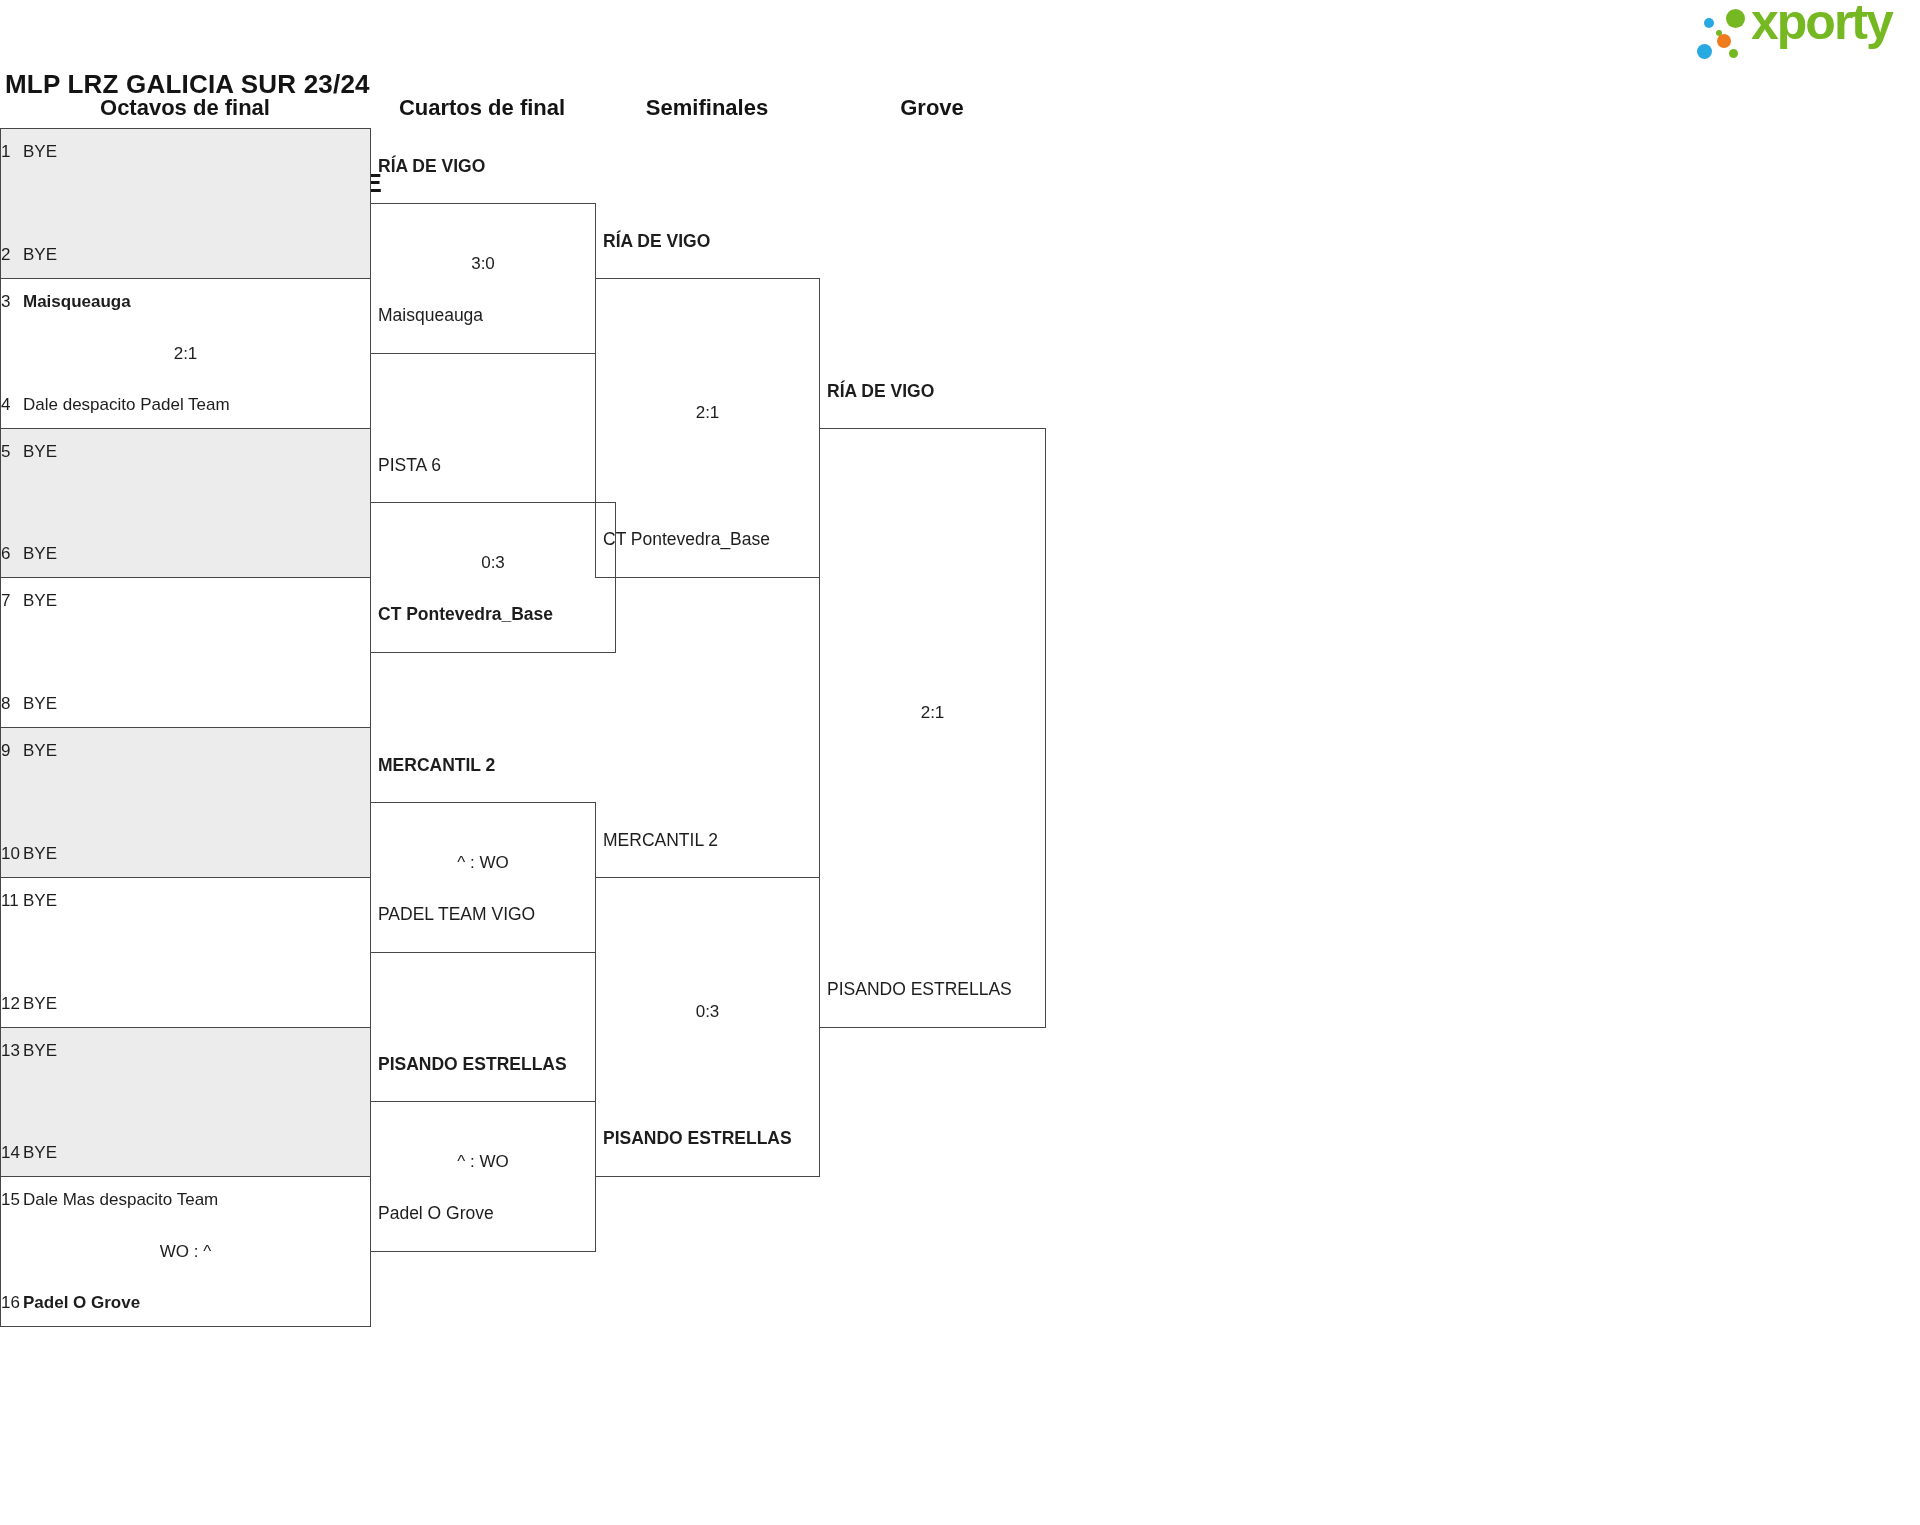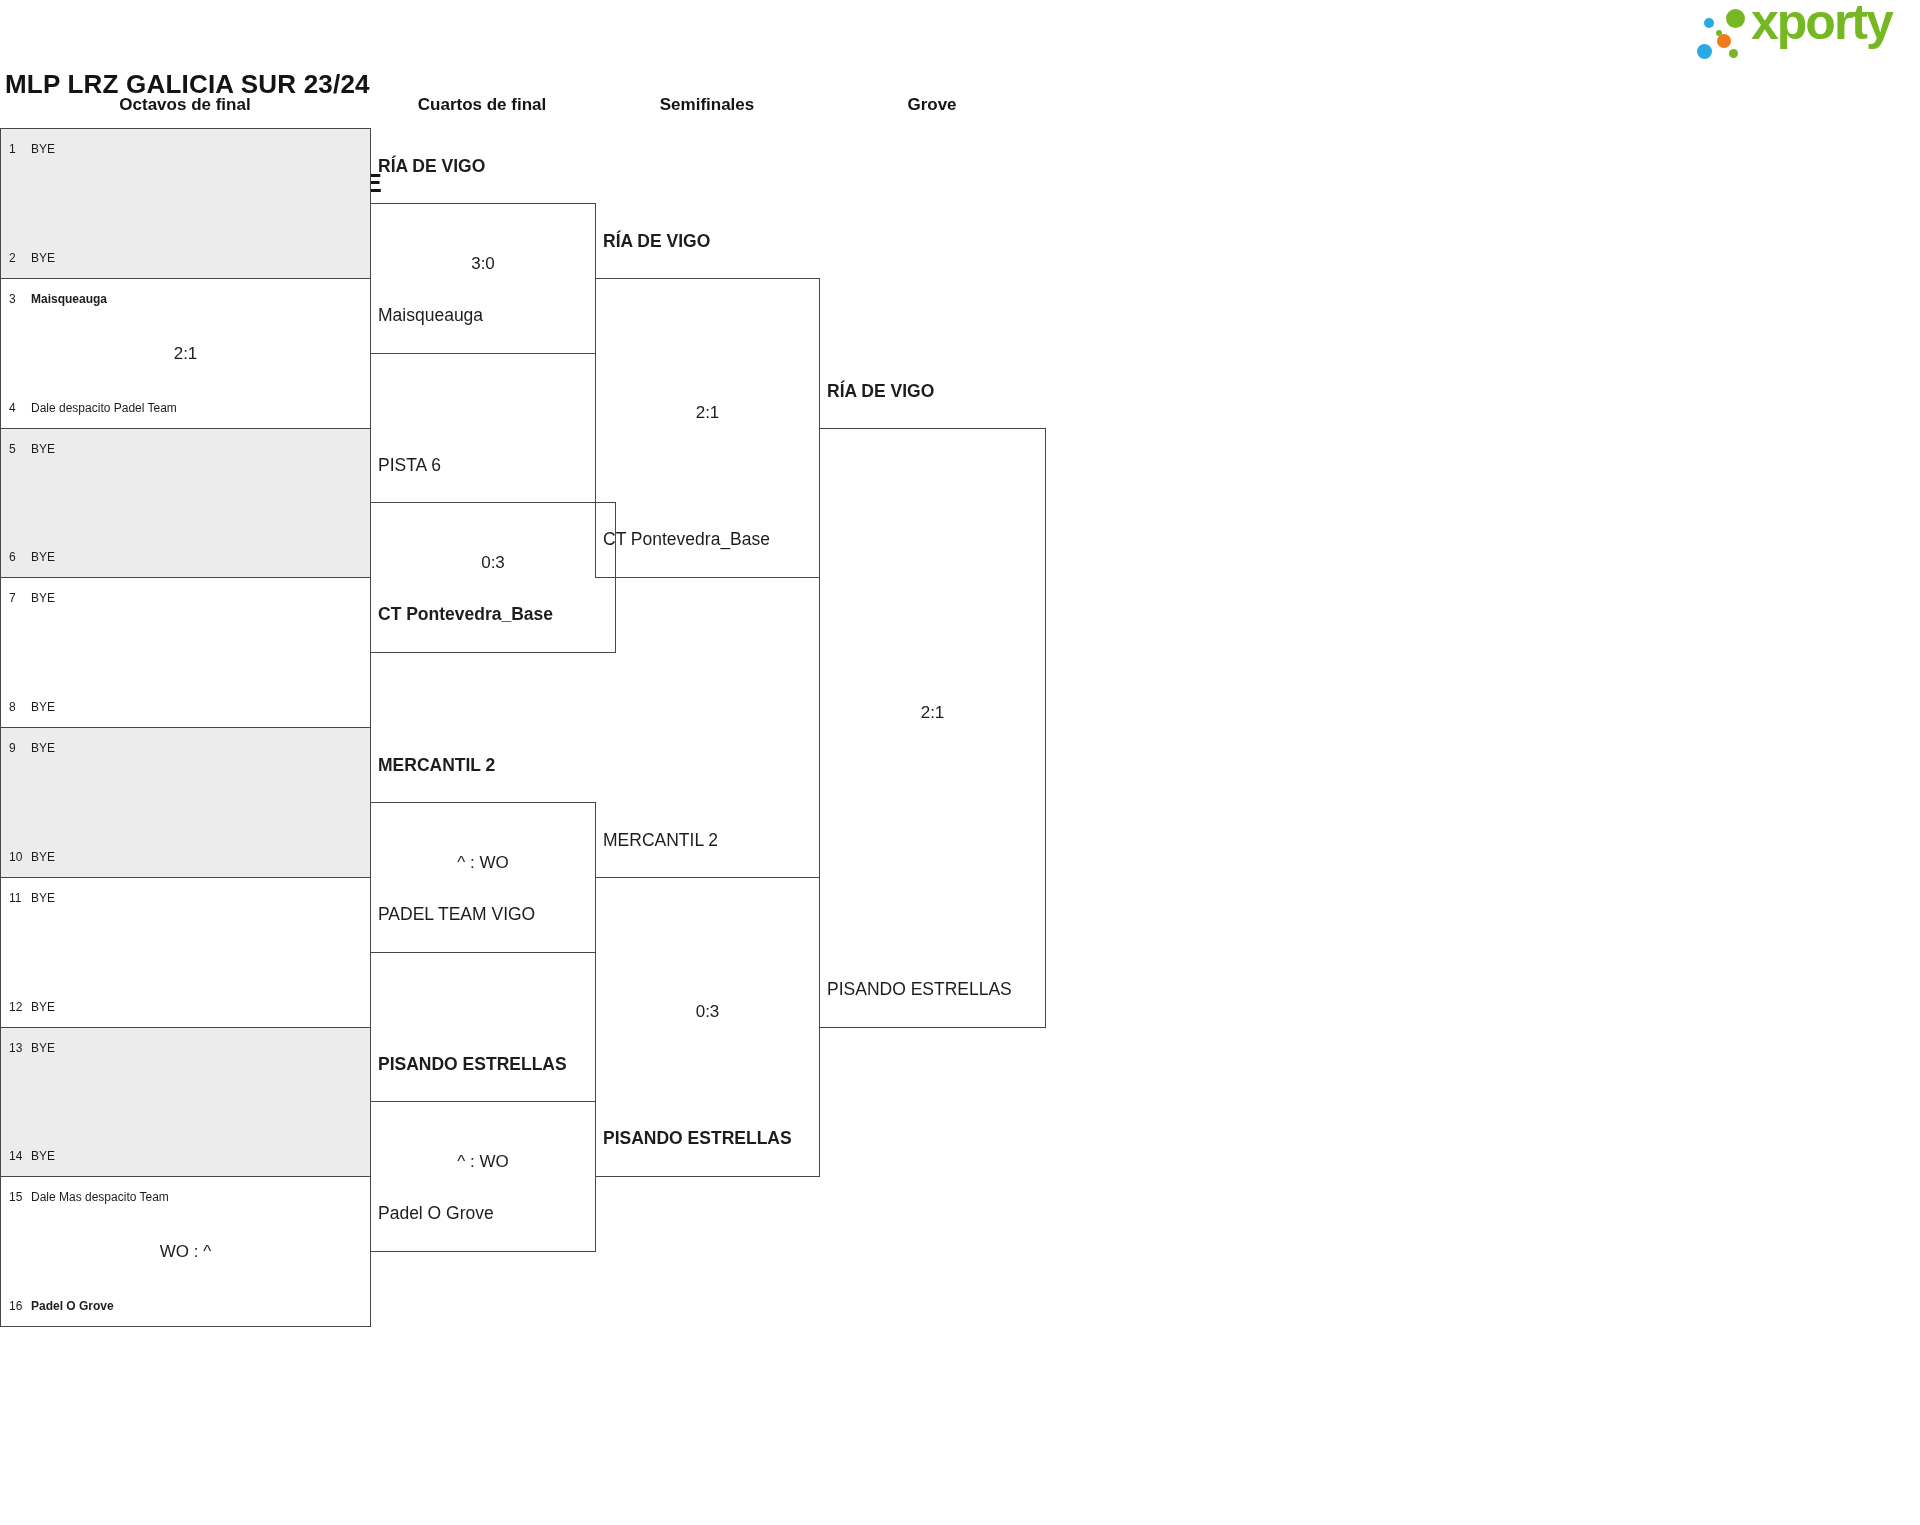--- a/index.html
+++ b/index.html
@@ -1,32 +1,32 @@
 <!DOCTYPE html>
 <html><head>
 <meta charset="utf-8">
 <style>
   html,body{margin:0;padding:0;background:#ffffff;}
   body{font-family:"Liberation Sans",sans-serif;color:#1d1d1d;}
   #canvas{position:relative;width:1920px;height:1525px;background:#fff;overflow:hidden;}
 
   
   .title{position:absolute;left:5px;top:2px;font-size:26px;font-weight:700;line-height:33px;color:#141414;letter-spacing:.2px;white-space:pre;}
-  .rh{position:absolute;top:95px;width:220px;text-align:center;font-size:17px;font-weight:700;color:#141414;}
+  .rh{position:absolute;top:95px;width:220px;text-align:center;font-size:22px;font-weight:700;color:#141414;}
 
   
   .logo{position:absolute;left:1693px;top:0;width:227px;height:66px;}
   .logo .dot{position:absolute;border-radius:50%;}
   .logo .brand{position:absolute;left:58px;top:-14px;font-size:50px;font-weight:700;letter-spacing:-2px;color:#76b821;line-height:72px;}
 
   
   .box{position:absolute;box-sizing:border-box;border:1.5px solid #474747;background:#fff;}
   .box.gray{background:#ececec;}
   .r1{left:0;width:371px;}
-  .slot{position:absolute;left:8px;white-space:nowrap;font-size:12px;}
+  .slot{position:absolute;left:0;white-space:nowrap;font-size:17px;}
   .slot.top{top:13px;}
   .slot.bottom{bottom:13px;}
   .seed{display:inline-block;width:22px;}
   .score{position:absolute;left:0;right:0;text-align:center;font-size:17px;}
   .r1 .score{top:50%;transform:translateY(-50%);}
   .adv{background:transparent;}
   .adv .score{top:calc(50% - 38px);transform:translateY(-50%);margin-top:23px;}
   .tlab{position:absolute;left:7px;white-space:nowrap;font-size:17.5px;}
   .tlab.top{top:-38px;transform:translateY(-50%);}
   .tlab.bot{bottom:38px;transform:translateY(50%);}

